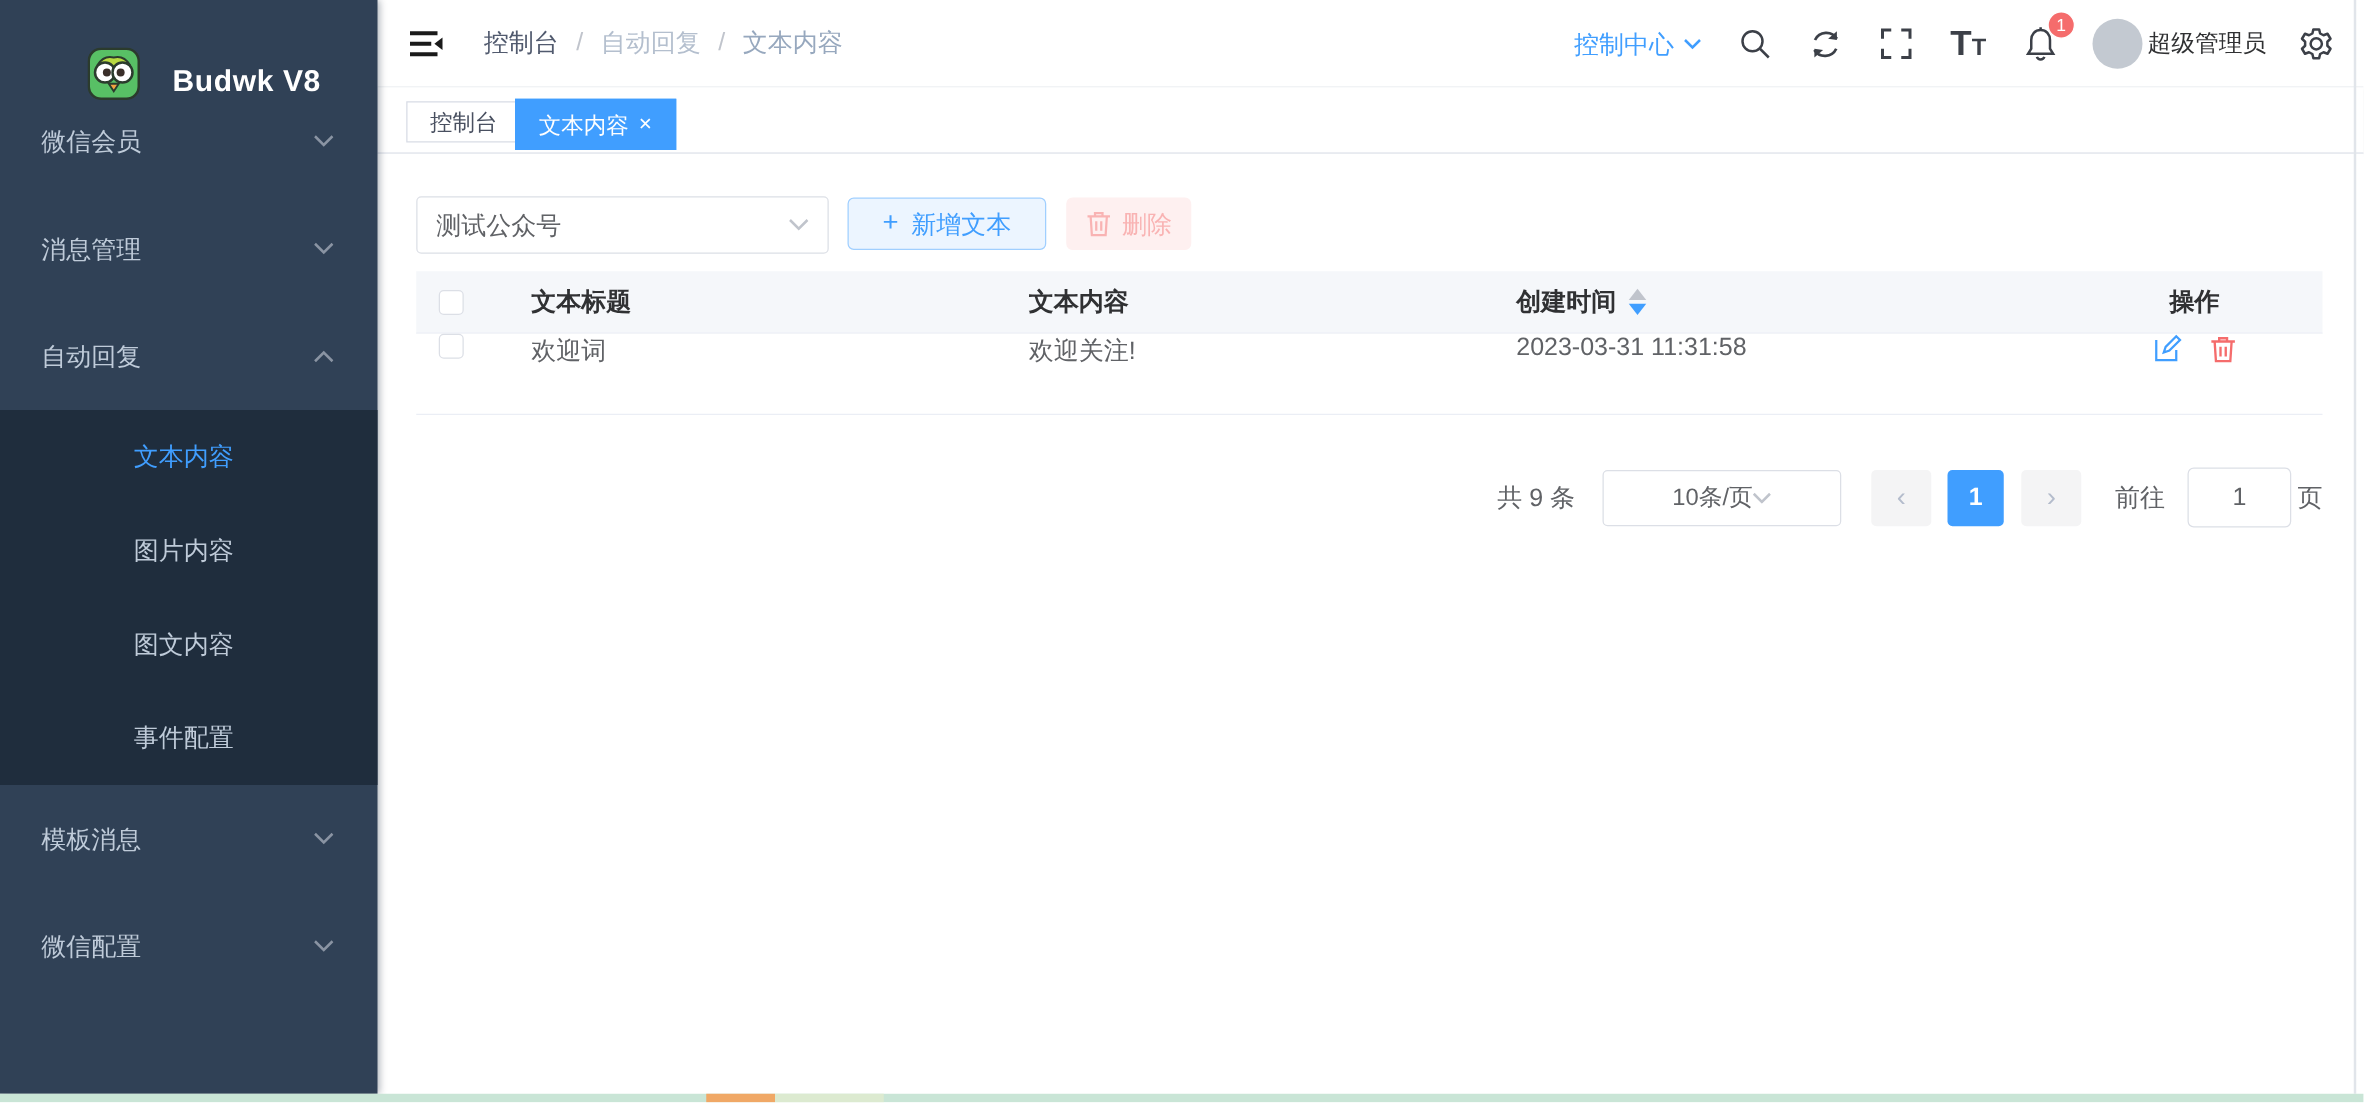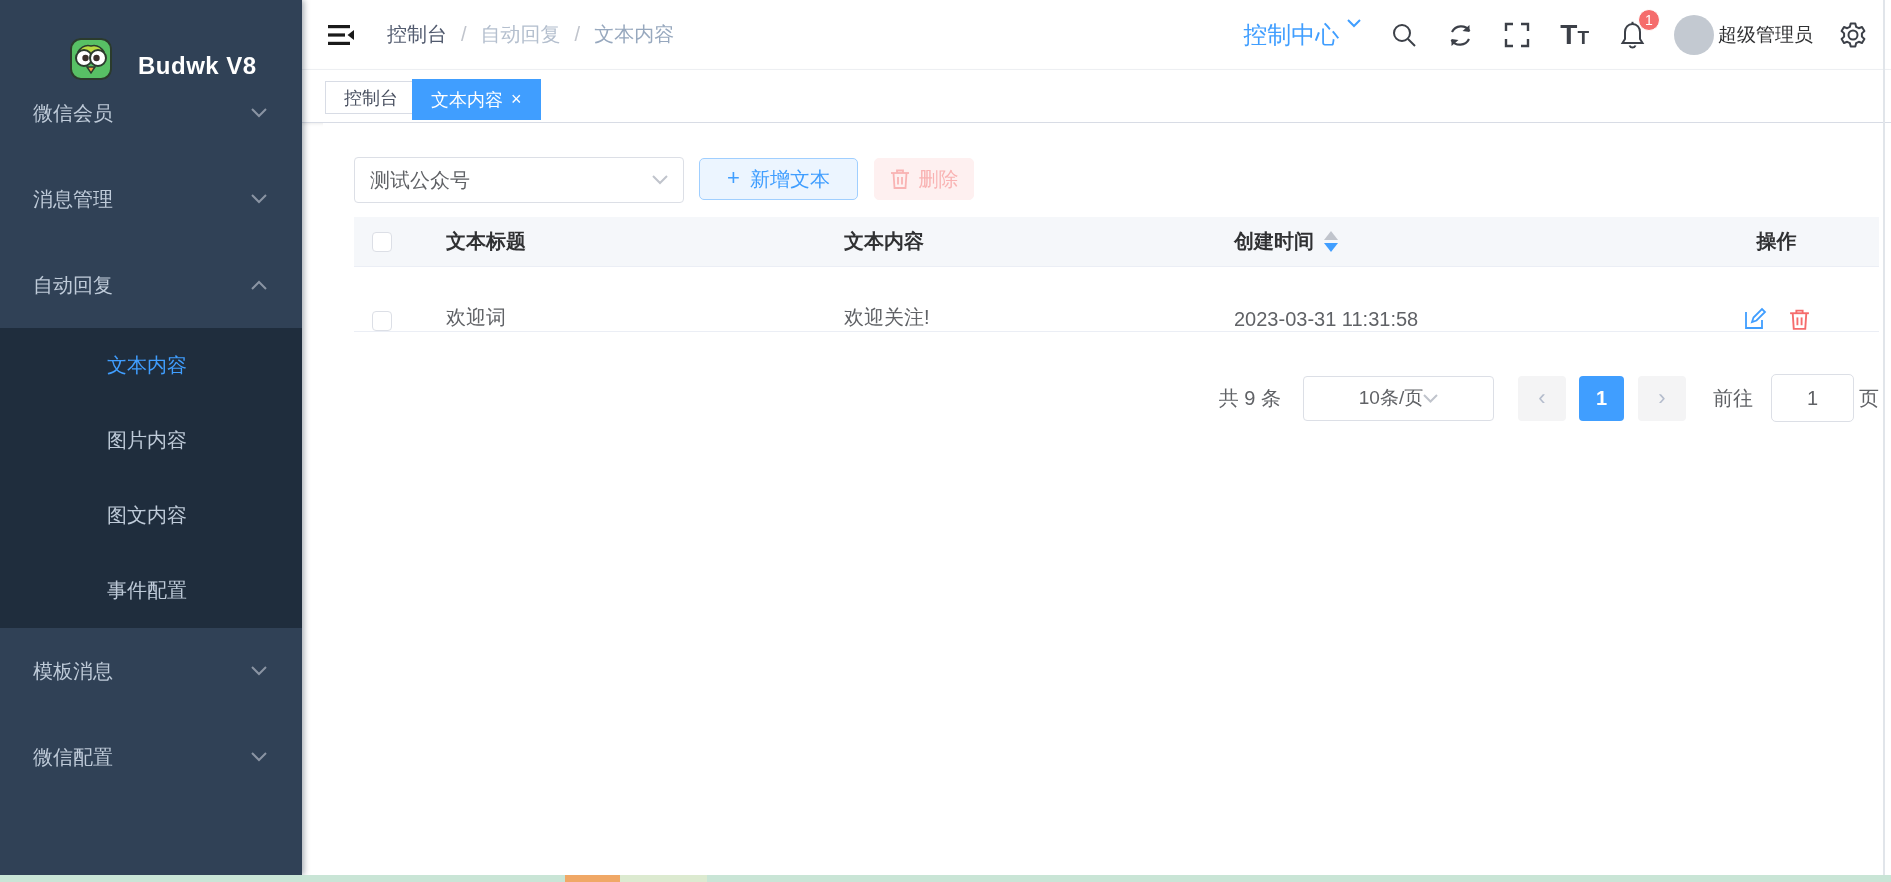--- a/index.html
+++ b/index.html
@@ -26,21 +26,21 @@
   
   .topbar { position:absolute; left:302px; top:0; right:0; height:70px; background:#fff;
             border-bottom:1px solid #f0f2f5; display:flex; align-items:center; }
   .fold-btn { margin-left:25px; cursor:pointer; display:flex; align-items:center; }
   .breadcrumb { display:flex; align-items:center; margin-left:32px; font-size:20px; }
   .bc-first { color:#515a6e; }
   .bc-sep { color:#c0c4cc; margin:0 14px; }
   .bc-mid { color:#b4bfce; }
   .bc-last { color:#97a8be; }
   .topbar-right { position:absolute; right:24px; top:0; height:70px; display:flex; align-items:center; }
-  .ctrl-center { color:#409eff; font-size:24px; display:flex; cursor:pointer; }
+  .ctrl-center { color:#409eff; font-size:20px; display:flex; align-items:center; cursor:pointer; }
   .ctrl-center .chev { margin-left:8px; }
   .top-icon { margin-left:30px; cursor:pointer; display:flex; align-items:center; color:#5a5e66; }
   .bell-wrap { position:relative; }
   .badge { position:absolute; top:-12px; right:-14px; min-width:22px; height:22px; border-radius:11px;
            background:#f56c6c; border:1px solid #fff; color:#fff; font-size:14px;
            display:flex; align-items:center; justify-content:center; padding:0 5px; }
   .avatar { width:40px; height:40px; border-radius:50%; background:#c3c9d1; margin-left:28px; }
   .username { font-size:19px; color:#303133; margin-left:4px; }
   .tt-icon { font-family:Liberation Sans, sans-serif; color:#3c4048; margin-left:30px; cursor:pointer; }
   .tt-icon .big { font-size:28px; font-weight:bold; }
@@ -51,37 +51,37 @@
             border-bottom:1px solid #d8dce5; box-shadow:0 1px 3px rgba(0,0,0,.08); }
   .tab { position:absolute; top:11px; height:33px; display:inline-flex; align-items:center;
          padding:0 18px; font-size:18px; color:#495060; background:#fff;
          border:1px solid #d8dce5; cursor:pointer; }
   .tab.t0 { left:23px; }
   .tab.active { left:110px; top:9px; height:41px; background:#409eff; border-color:#409eff;
                 color:#fff; }
   .tab-close { margin-left:8px; font-size:18px; }
 
   
-  .content { position:absolute; left:302px; top:123px; right:0; bottom:0; background:#fff;margin-left:21px; }
+  .content { position:absolute; left:302px; top:123px; right:0; bottom:0; background:#fff; }
   .select-box { position:absolute; left:31px; top:34px; width:330px; height:46px;
                 border:1px solid #dcdfe6; border-radius:4px; background:#fff; cursor:pointer;
                 display:flex; align-items:center; padding:0 15px; font-size:20px; color:#606266; }
   .select-box .chev { margin-left:auto; }
   .btn { position:absolute; top:35px; height:42px; border-radius:5px; font-size:20px;
          display:inline-flex; align-items:center; justify-content:center; cursor:pointer; }
   .btn-add { left:376px; width:159px; background:#ecf5ff; border:1px solid #a0cfff; color:#409eff; }
   .btn-add .plus { font-size:22px; margin-right:10px; margin-top:-2px; }
   .btn-del { left:551px; width:100px; background:#fef0f0; border:1px solid #fef0f0; color:#f9b3b3; }
   .btn-del svg { margin-right:9px; }
 
   
   .table { position:absolute; left:31px; top:94px; width:1525px; font-size:20px; }
   .thead { display:flex; align-items:center; height:50px; background:#f5f7fa;
            border-bottom:1px solid #ebeef5; color:#303133; font-weight:bold; }
-  .trow  { display:flex; align-items:flex-end; height:65px; background:#fff;
+  .trow  { display:flex; align-items:flex-start; height:65px; background:#fff;
            border-bottom:1px solid #ebeef5; color:#606266; }
   .cell-check { width:92px; display:flex; align-items:center; padding-left:18px; }
   .checkbox { width:20px; height:20px; border:1px solid #dcdfe6; border-radius:4px; background:#fff; cursor:pointer; }
   .cell-title { width:398px; }
   .cell-content { width:390px; }
   .cell-time { width:440px; display:flex; align-items:center; }
   .cell-ops { flex:1; display:flex; align-items:center; justify-content:center; gap:22px; }
   .sort-caret { display:inline-flex; flex-direction:column; margin-left:10px; gap:3px; }
   .caret-up { width:0; height:0; border-left:7px solid transparent; border-right:7px solid transparent;
               border-bottom:9px solid #c0c4cc; }

